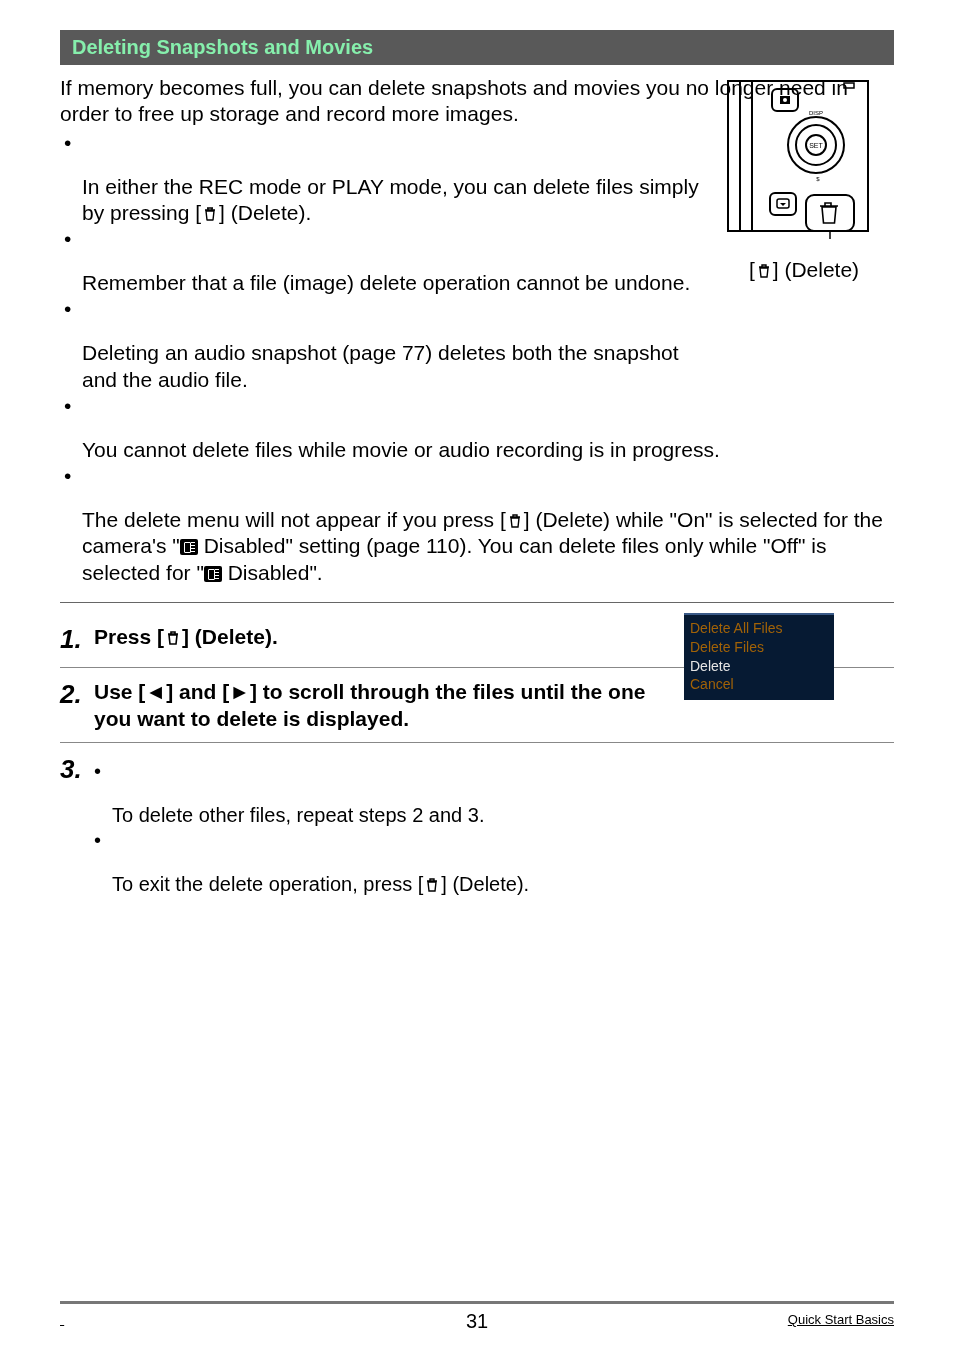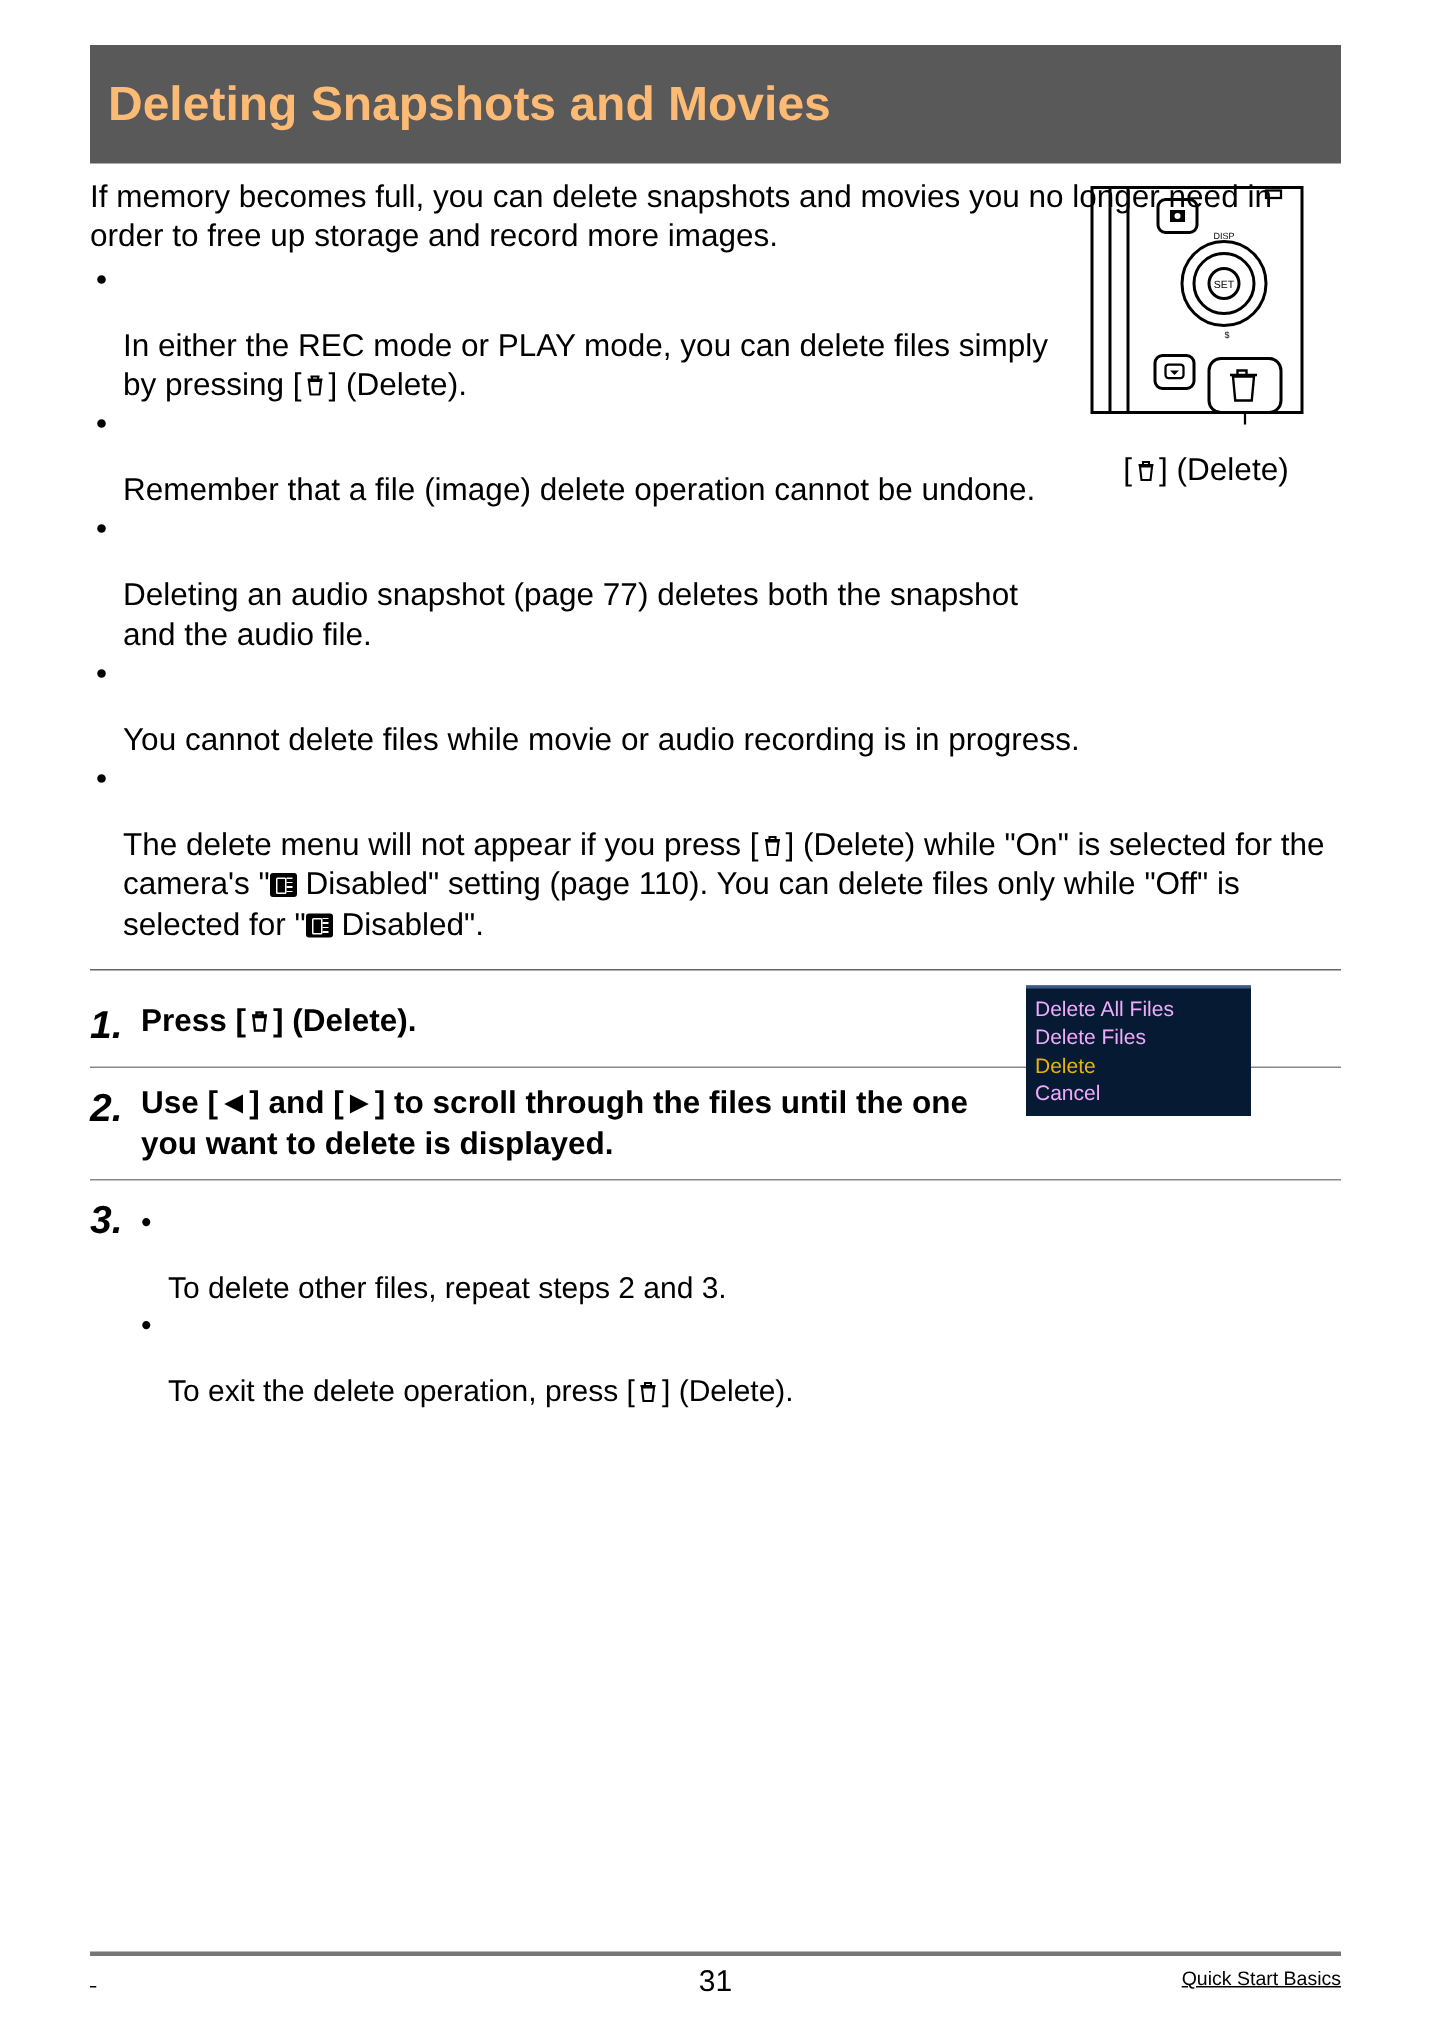--- a/index.html
+++ b/index.html
@@ -9,24 +9,24 @@
     font-family: Arial, Helvetica, sans-serif;
     background: #fff;
     color: #000;
     position: relative;
   }
   .page {
     padding: 30px 60px 0 60px;
   }
   .heading-bar {
     background: #595959;
-    color: #fdba74;
+    color: #86efac;
     font-weight: bold;
-    font-size: 32px;
-    padding: 21px 12px;
+    font-size: 20px;
+    padding: 6px 12px;
     margin-bottom: 10px;
   }
   .intro {
     font-size: 21px;
     line-height: 1.25;
     margin-bottom: 2px;
   }
   .bullet-wrap { margin-left: 4px; }
   .bullet {
     font-size: 21px;
@@ -111,22 +111,22 @@
     right: 60px;
   }
   .menu-box {
     width: 150px;
     background: #061a33;
     padding: 4px 6px 6px 6px;
     font-size: 14px;
     line-height: 1.35;
     border-top: 2px solid #3a5a88;
   }
-  .menu-box div { color: #f0abfc; }
-  .menu-box .selected { color: #eab308; }
+  .menu-box div { color: #a16207; }
+  .menu-box .selected { color: #e5e5e5; }
 
   .small-icon { display: inline-block; vertical-align: -3px; }
   .small-icon-box {
     display: inline-block;
     width: 18px; height: 16px;
     background: #000;
     border-radius: 2px;
     position: relative;
     vertical-align: -2px;
   }

